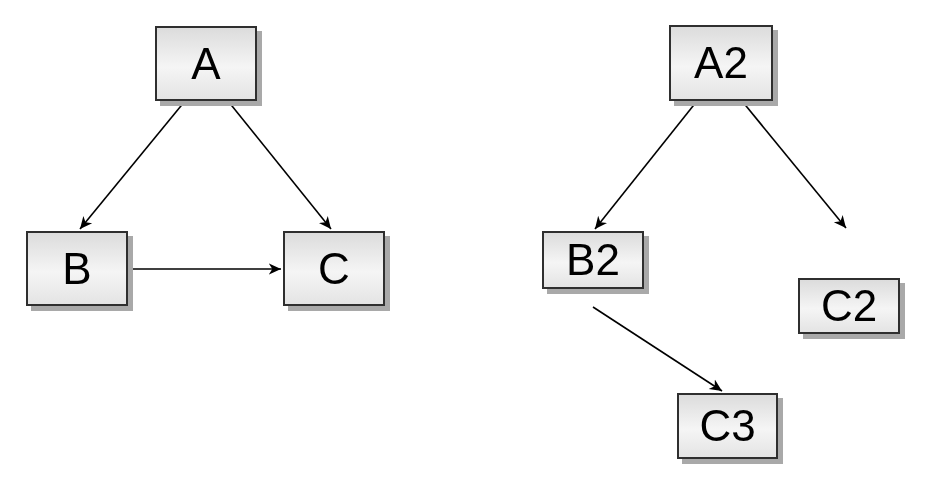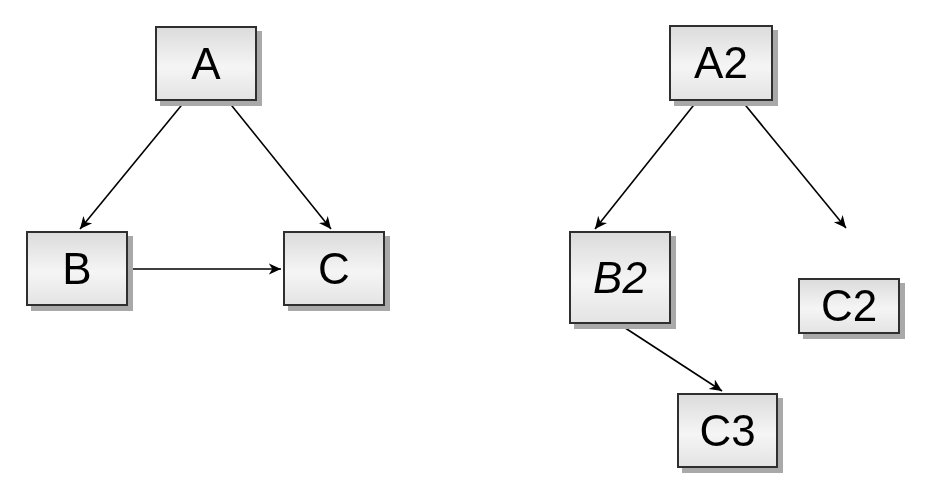--- a/index.html
+++ b/index.html
@@ -79,23 +79,23 @@
       </div>
       <div class="node" style="left: 26px; top: 231px; width: 102px; height: 75px;">
         <span class="node-label">B</span>
       </div>
       <div class="node" style="left: 283px; top: 231px; width: 102px; height: 75px;">
         <span class="node-label">C</span>
       </div>
       <div class="node" style="left: 669px; top: 25px; width: 104px; height: 76px;">
         <span class="node-label">A2</span>
       </div>
-      <div class="node" style="left: 569px; top: 231px; width: 102px; height: 93px; font-style: italic;">
+      <div class="node" style="left: 542px; top: 231px; width: 102px; height: 58px;">
         <span class="node-label">B2</span>
       </div>
       <div class="node" style="left: 798px; top: 230px; width: 102px; height: 56px; margin-top: 48px;">
         <span class="node-label">C2</span>
       </div>
-      <div class="node" style="left: 677px; top: 393px; width: 101px; height: 75px;">
+      <div class="node" style="left: 677px; top: 393px; width: 101px; height: 66px;">
         <span class="node-label">C3</span>
       </div>
     </div>
 </div>
 
 </body></html>

